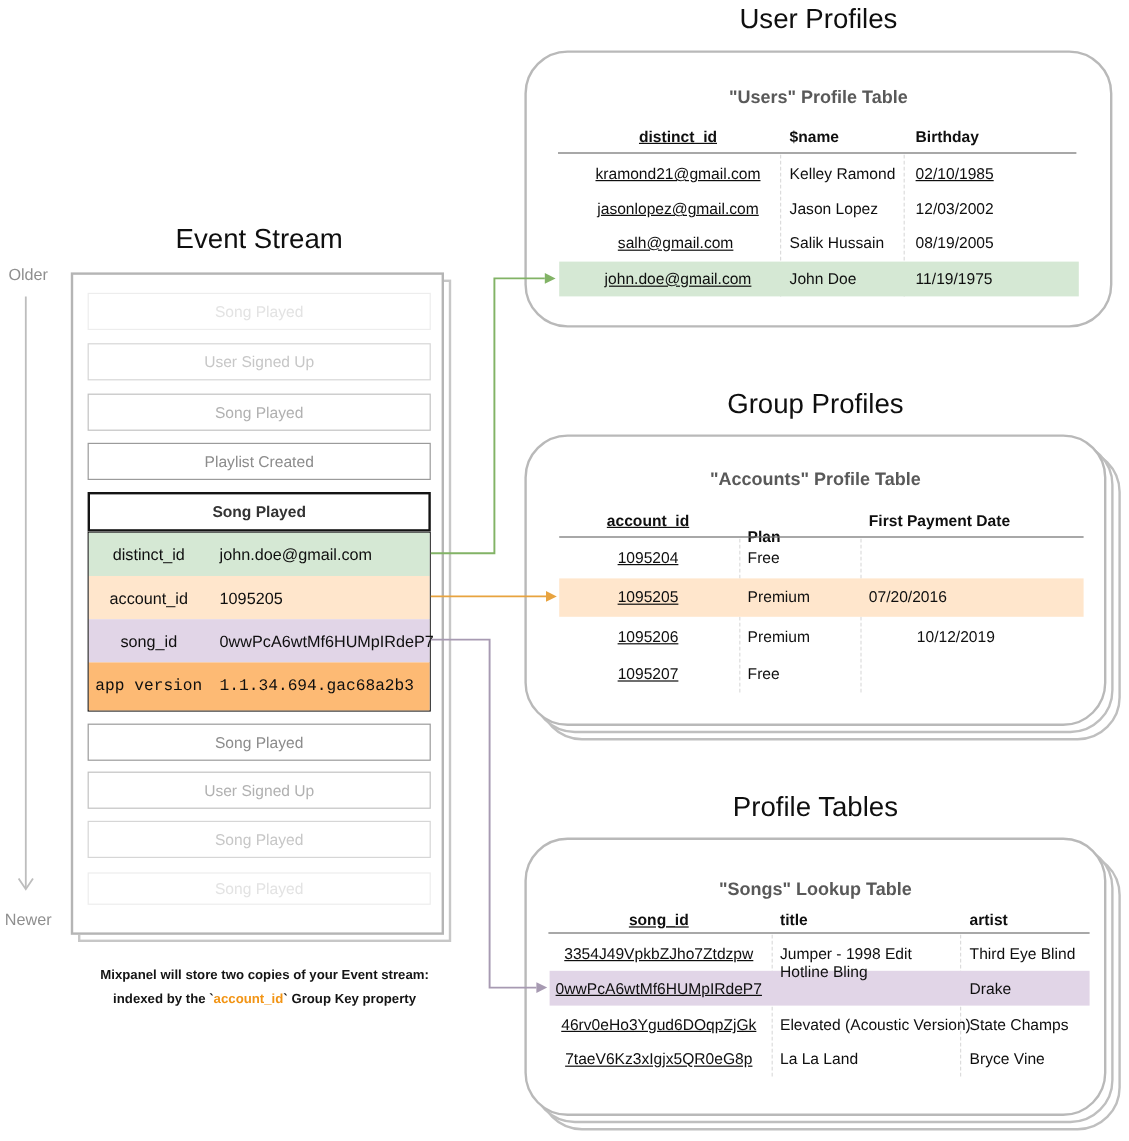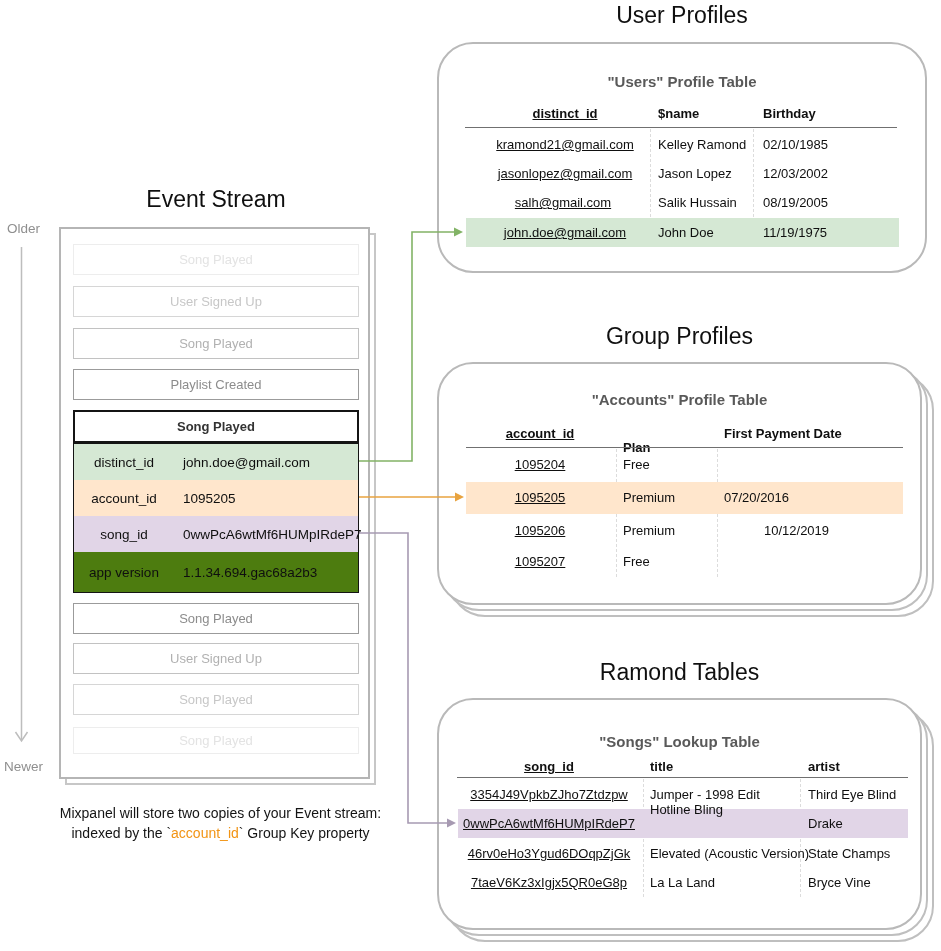--- a/index.html
+++ b/index.html
@@ -34,26 +34,26 @@
       background:#fff;border:2px solid #141414;text-align:center;font-size:13px;font-weight:bold;
       color:#333;line-height:29px;z-index:3;}
   .prop-block{position:absolute;left:73px;width:286px;box-sizing:border-box;border:1px solid #141414;
       background:#fff;z-index:3;}
   .prop-row{display:flex;align-items:center;font-size:13.5px;color:#0f0f0f;}
   .pkey{width:100px;text-align:center;flex:none;}
   .pval{margin-left:9px;white-space:nowrap;}
   .row-green{background:#d5e8d4;height:36px;}
   .row-orange{background:#ffe6cc;height:36px;}
   .row-purple{background:#e1d5e7;height:36px;}
-  .row-plain{background:#4d7c0f;height:40px;}
+  .row-plain{background:#fdba74;height:40px;font-family:Liberation Mono, monospace;}
 
   .axis-label{position:absolute;font-size:13.5px;color:#8f8f8f;z-index:3;}
   .overlay{position:absolute;left:0;top:0;z-index:10;pointer-events:none;}
 
-  .caption{position:absolute;font-size:14px;line-height:20px;color:#141414;text-align:center;z-index:3;}
+  .caption{position:absolute;font-size:11px;line-height:20px;color:#141414;text-align:center;z-index:3;font-weight:bold;}
   .cap-green{color:#2aa13c;}
   .cap-orange{color:#f29414;}
 </style>
 </head>
 <body>
 
 <div class="page">
 
   <div class="axis-label" style="left:7px;top:221px;">Older</div>
   <div class="axis-label" style="left:4px;top:759px;">Newer</div>
@@ -100,21 +100,21 @@
   <div class="th" style="left:658px;top:105px;">$name</div>
   <div class="th" style="left:763px;top:105px;">Birthday</div>
   <div class="hr-line" style="left:465px;top:127px;width:432px;"></div>
   <div class="col-sep" style="left:650px;top:129px;height:118px;"></div>
   <div class="col-sep" style="left:753px;top:129px;height:118px;"></div>
 
   <div class="band band-green" style="left:466px;top:218px;width:433px;height:29px;"></div>
 
   <div class="td u ctr" style="left:466px;top:131px;width:198px;">kramond21@gmail.com</div>
   <div class="td" style="left:658px;top:131px;">Kelley Ramond</div>
-  <div class="td" style="left:763px;top:131px;">02/10/1985</div>
+  <div class="td" style="left:763px;top:131px;text-decoration:underline;">02/10/1985</div>
 
   <div class="td u ctr" style="left:466px;top:160px;width:198px;">jasonlopez@gmail.com</div>
   <div class="td" style="left:658px;top:160px;">Jason Lopez</div>
   <div class="td" style="left:763px;top:160px;">12/03/2002</div>
 
   <div class="td u ctr" style="left:464px;top:189px;width:198px;text-align:center;">salh@gmail.com</div>
   <div class="td" style="left:658px;top:189px;">Salik Hussain</div>
   <div class="td" style="left:763px;top:189px;">08/19/2005</div>
 
   <div class="td u ctr" style="left:466px;top:219px;width:198px;">john.doe@gmail.com</div>
@@ -145,21 +145,21 @@
   <div class="td" style="left:724px;top:484px;">07/20/2016</div>
 
   <div class="td u ctr" style="left:466px;top:517px;width:148px;">1095206</div>
   <div class="td" style="left:623px;top:517px;">Premium</div>
   <div class="td" style="left:764px;top:517px;">10/12/2019</div>
 
   <div class="td u ctr" style="left:466px;top:548px;width:148px;">1095207</div>
   <div class="td" style="left:623px;top:548px;">Free</div>
   <div class="td" style="left:724px;top:548px;"></div>
 
-  <div class="sec-title" style="left:437px;top:659px;width:485px;">Ramond Tables</div>
+  <div class="sec-title" style="left:437px;top:659px;width:485px;">Profile Tables</div>
   <div class="stack" style="left:449px;top:710px;width:481px;height:228px;"></div>
   <div class="stack" style="left:443px;top:704px;width:481px;height:228px;"></div>
   <div class="card" style="left:437px;top:698px;width:481px;height:228px;"></div>
   <div class="tbl-title" style="left:437px;top:733px;width:485px;">"Songs" Lookup Table</div>
 
   <div class="th u ctr" style="left:458px;top:758px;width:182px;">song_id</div>
   <div class="th" style="left:650px;top:758px;">title</div>
   <div class="th" style="left:808px;top:758px;">artist</div>
   <div class="hr-line" style="left:457px;top:777px;width:451px;"></div>
   <div class="col-sep" style="left:643px;top:779px;height:118px;"></div>

